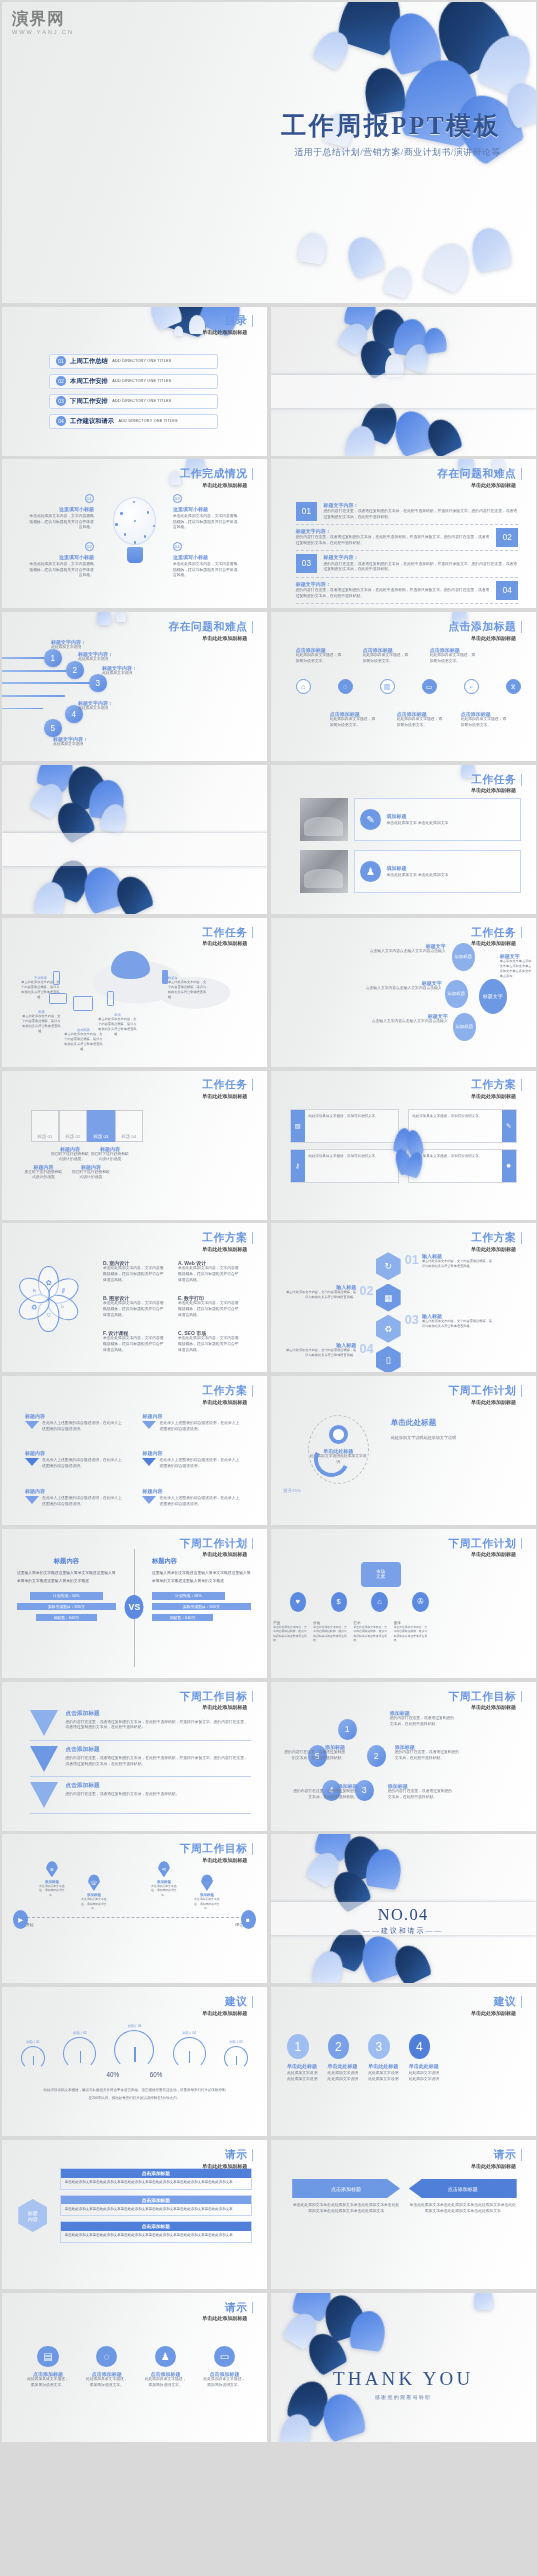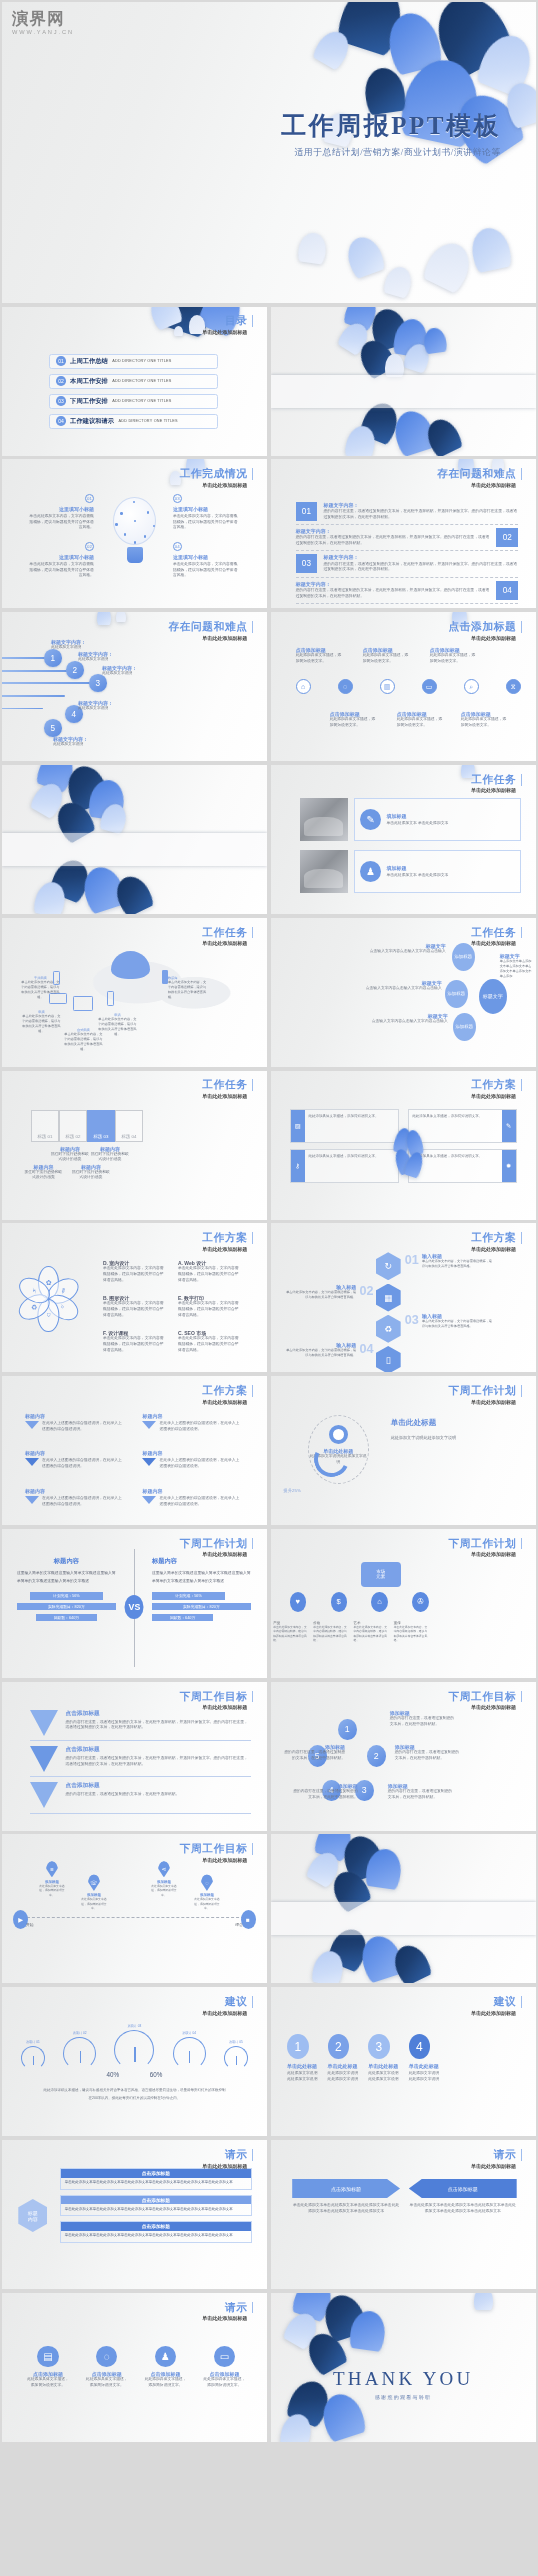--- a/index.html
+++ b/index.html
@@ -982,20 +982,24 @@
     <div class="petal p-mid" style="left:47px;top:-14px;width:33px;height:38px;transform:rotate(20deg)"></div>
     <div class="petal p-dark" style="left:73px;top:1.3px;width:37px;height:42px;transform:rotate(-18deg)"></div>
     <div class="petal p-light" style="left:40px;top:17.7px;width:26.5px;height:32px;transform:rotate(30deg)"></div>
     <div class="petal p-mid" style="left:96px;top:15px;width:34px;height:39px;transform:rotate(8deg)"></div>
     <div class="petal p-dark" style="left:63px;top:37px;width:32px;height:37px;transform:rotate(-30deg)"></div>
     <div class="div-band"></div>
     <div class="petal p-dark" style="left:61px;top:95px;width:34px;height:39px;transform:rotate(22deg)"></div>
     <div class="petal p-mid" style="left:91px;top:102px;width:38px;height:43px;transform:rotate(-18deg)"></div>
     <div class="petal p-light" style="left:43px;top:117px;width:29px;height:34px;transform:rotate(14deg)"></div>
     <div class="petal p-dark" style="left:124px;top:111px;width:32px;height:37px;transform:rotate(-26deg)"></div>
+    <div class="div-txt">
+      <div class="n">NO.04</div>
+      <div class="c">——建议和请示——</div>
+    </div>
   </div>
 
   <div class="slide">
     <div class="hdr">
       <div class="t">建议</div>
       <div class="s">单击此处添加副标题</div>
     </div>
     <div style="position:absolute;left:19px;right:19px;top:37px;display:flex;align-items:flex-end;justify-content:space-between">
       <div style="text-align:center">
         <div style="font-size:3.2px;color:#6a92dd;margin-bottom:1.9px">选项计 01</div>

